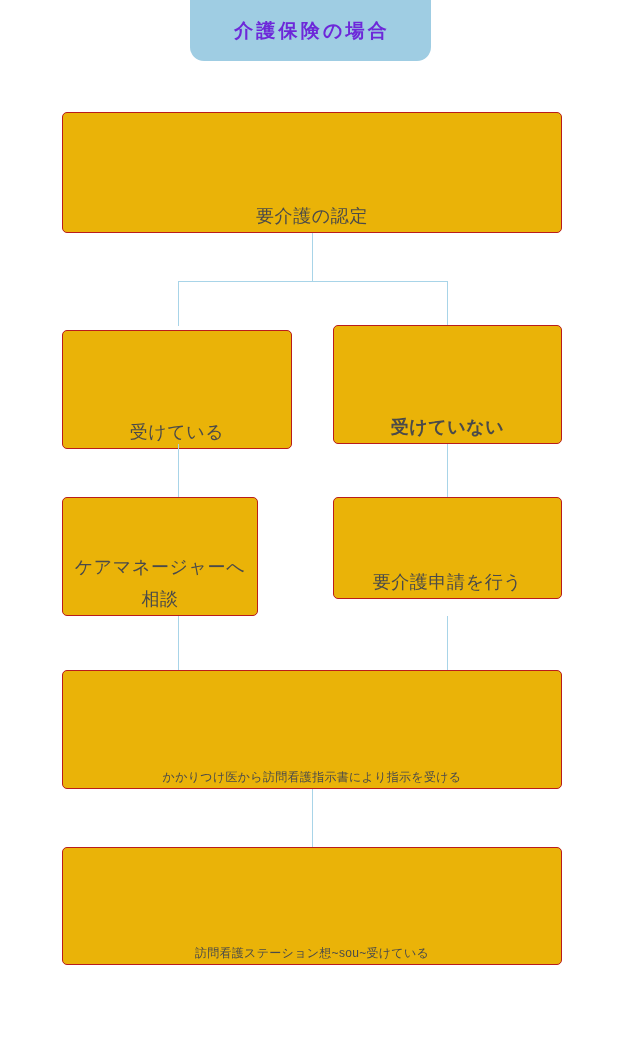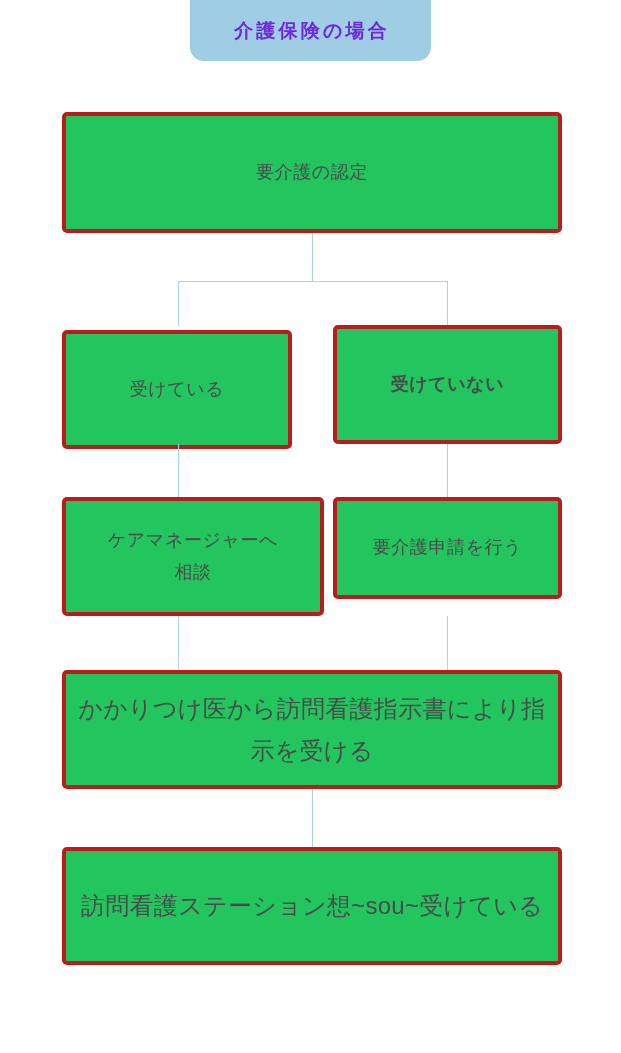--- a/index.html
+++ b/index.html
@@ -40,50 +40,50 @@
     letter-spacing: 3.2px;
     text-indent: 3.2px;
     font-weight: 700;
     line-height: 1;
     padding-top: 2px;
   }
 
   
   .flow-box {
     position: absolute;
-    background: #22c55e;
-    border: 4px solid #b91c1c;
+    background: #eab308;
+    border: 1px solid #b91c1c;
     border-radius: 5px;
     display: flex;
-    align-items: center;
+    align-items: flex-end;
     justify-content: center;
     text-align: center;
   }
   .flow-box-label {
     color: #4a4a4a;
     font-size: 18px;
     line-height: 1.75;
     letter-spacing: 0.6px;
     padding: 0 8px;
     white-space: pre-line;
   }
   .flow-box.wide .flow-box-label {
-    font-size: 24px;
+    font-size: 12px;
     letter-spacing: 0.3px;
   }
 
   
   .box-shinsei       { left: 62px;  top: 112px; width: 500px; height: 121px; }
   .box-shiji         { left: 62px;  top: 670px; width: 500px; height: 119px; }
   .box-keiyaku       { left: 62px;  top: 847px; width: 500px; height: 118px; }
 
   
   .box-uketeiru      { left: 62px;  top: 330px; width: 230px; height: 119px; }
   .box-uketeinai     { left: 333px; top: 325px; width: 229px; height: 119px; font-weight: bold; }
-  .box-caremanager   { left: 62px;  top: 497px; width: 262px; height: 119px; }
+  .box-caremanager   { left: 62px;  top: 497px; width: 196px; height: 119px; }
   .box-shinsei-okonau{ left: 333px; top: 497px; width: 229px; height: 102px; }
 
   
   .conn {
     position: absolute;
     background: #a8d4e8;
   }
   .conn-v { width: 1px; }
   .conn-h { height: 1px; }
 

